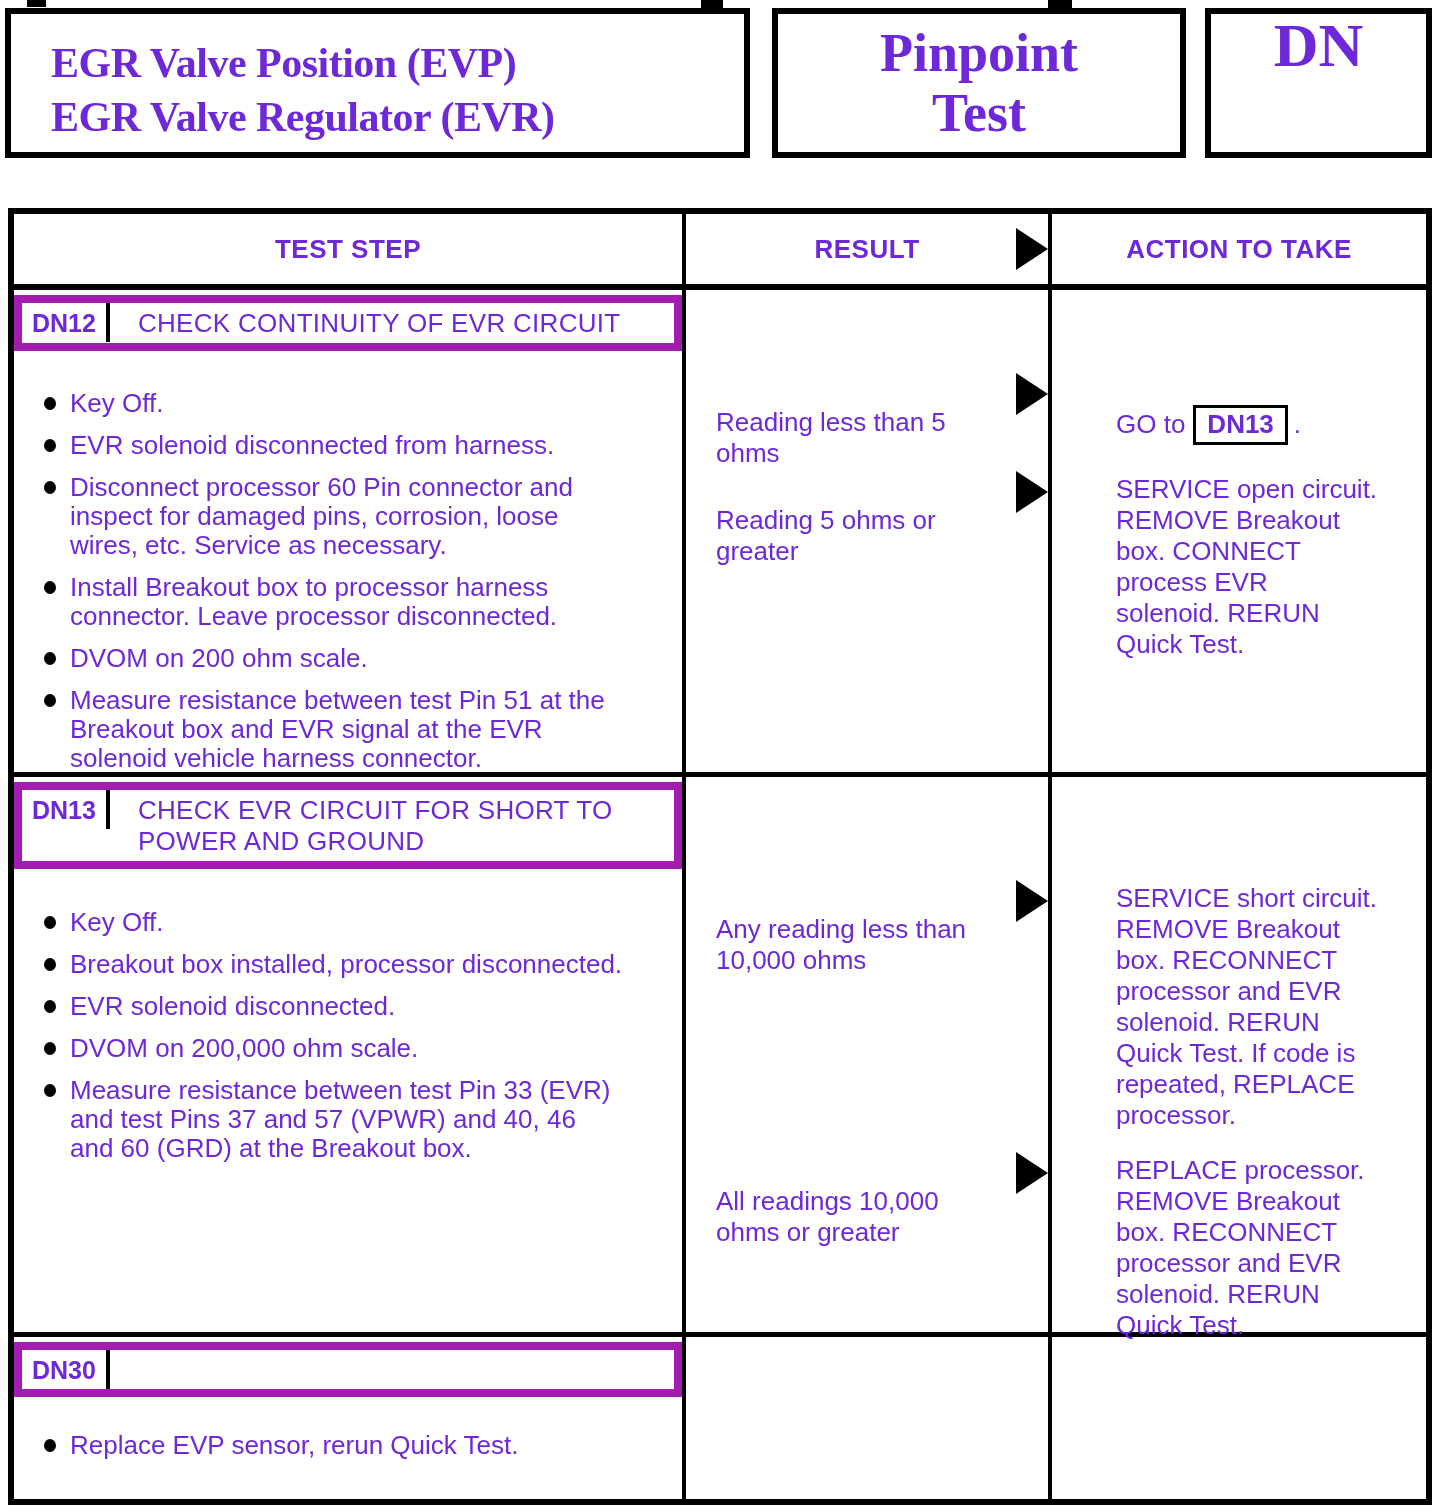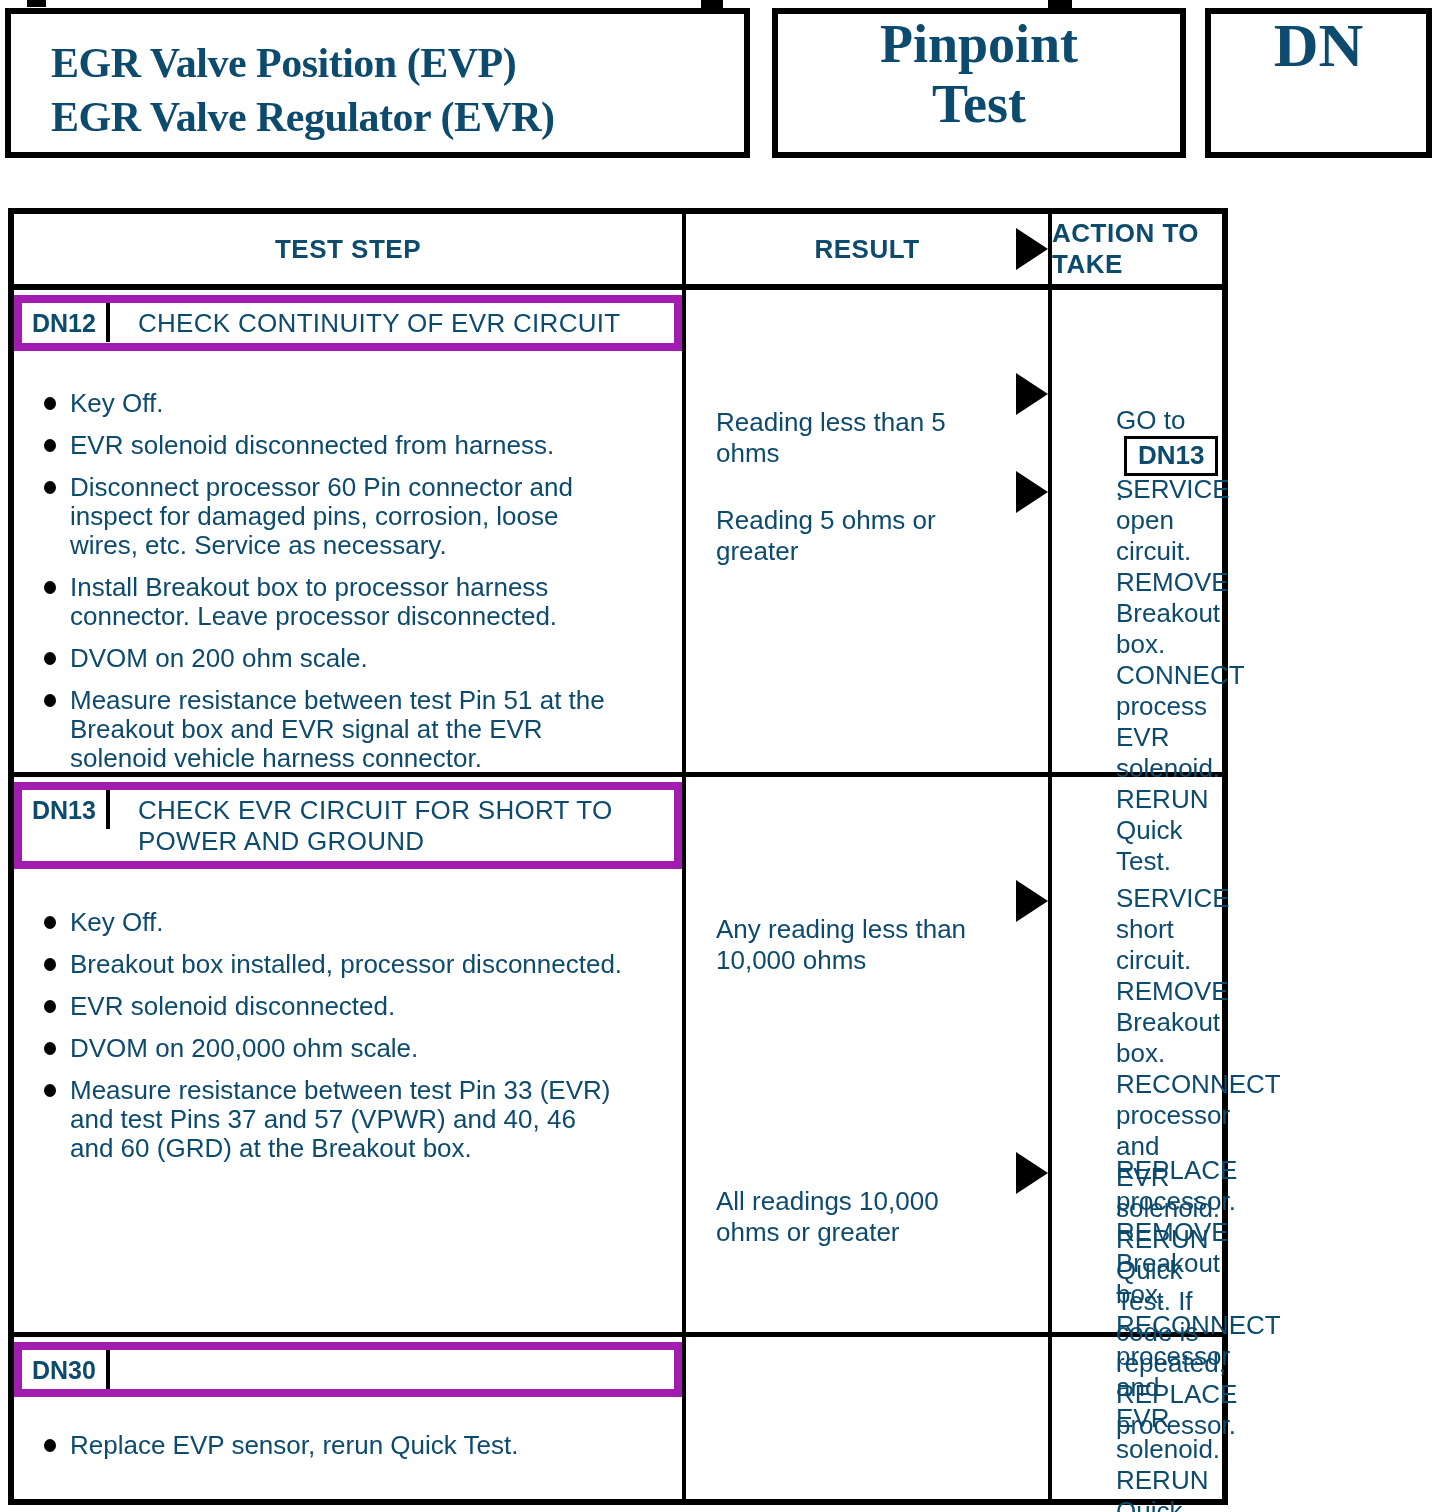--- a/index.html
+++ b/index.html
@@ -1,57 +1,57 @@
 <!DOCTYPE html>
 <html><head>
 <meta charset="utf-8">
 <style>
   html,body{margin:0;padding:0;background:#e8e8e8;}
   .page{
     position:relative;
     width:1440px;height:1512px;
     background:#ffffff;
-    color:#0c4a6e;
+    color:#6d28d9;
     font-family:"Liberation Sans", sans-serif;
     overflow:hidden;
   }
   
   .speck{position:absolute;background:#000;}
   .speck.s1{left:27px;top:0;width:19px;height:7px;}
   .speck.s2{left:701px;top:0;width:22px;height:8px;}
   .speck.s3{left:1048px;top:0;width:24px;height:8px;}
 
   
   .hbox{
     position:absolute;top:8px;height:150px;
     border:6px solid #000;background:#fff;box-sizing:border-box;
   }
   .hbox.system{left:5px;width:745px;}
-  .hbox.pinpoint{left:772px;width:414px;display:flex;justify-content:center;text-align:center;}
+  .hbox.pinpoint{left:772px;width:414px;display:flex;align-items:center;justify-content:center;text-align:center;}
   .hbox.code{left:1205px;width:227px;display:flex;justify-content:center;}
   .system-title{
     padding:22px 0 0 40px;
     font-family:"Liberation Serif", serif;
     font-weight:bold;font-size:42px;line-height:54px;
     white-space:pre-line;letter-spacing:-0.5px;
   }
   .doc-type{
     font-family:"Liberation Serif", serif;
     font-weight:bold;font-size:54px;line-height:60px;
     white-space:pre-line;
   }
   .section-code{
     font-family:"Liberation Serif", serif;
     font-weight:bold;font-size:62px;line-height:62px;
   }
 
   
   .ptable{
     position:absolute;left:8px;top:208px;
-    width:1220px;height:1297px;
+    width:1424px;height:1297px;
     border:6px solid #000;box-sizing:border-box;
     display:grid;
     grid-template-columns:672px 366px 1fr;
     grid-template-rows:76px 487px 560px 1fr;
     background:#fff;
   }
   .cell{position:relative;box-sizing:border-box;}
   .cell.c1,.cell.c2{border-right:4px solid #000;}
   .cell.rhead{border-bottom:6px solid #000;}
   .cell.rsec1,.cell.rsec2{border-bottom:5px solid #000;}

